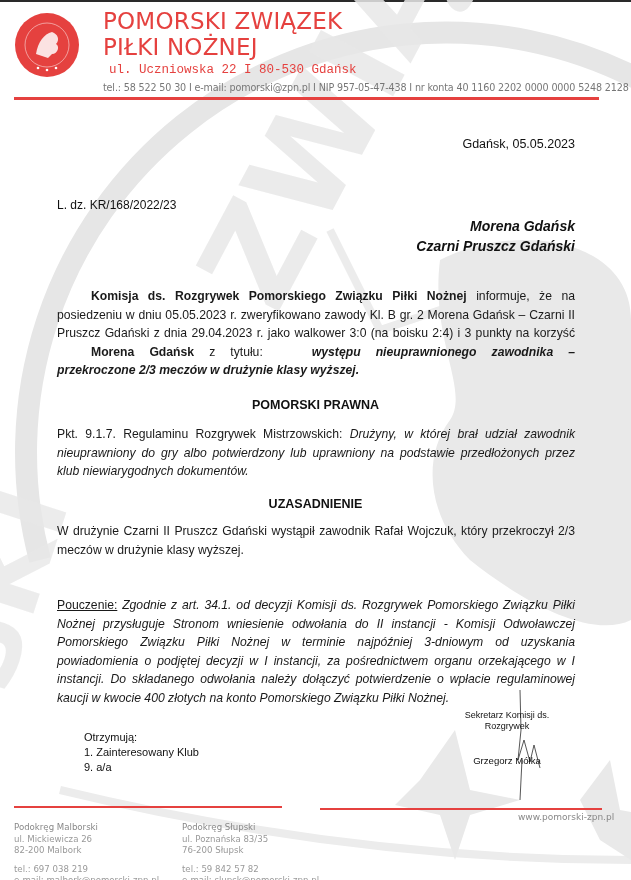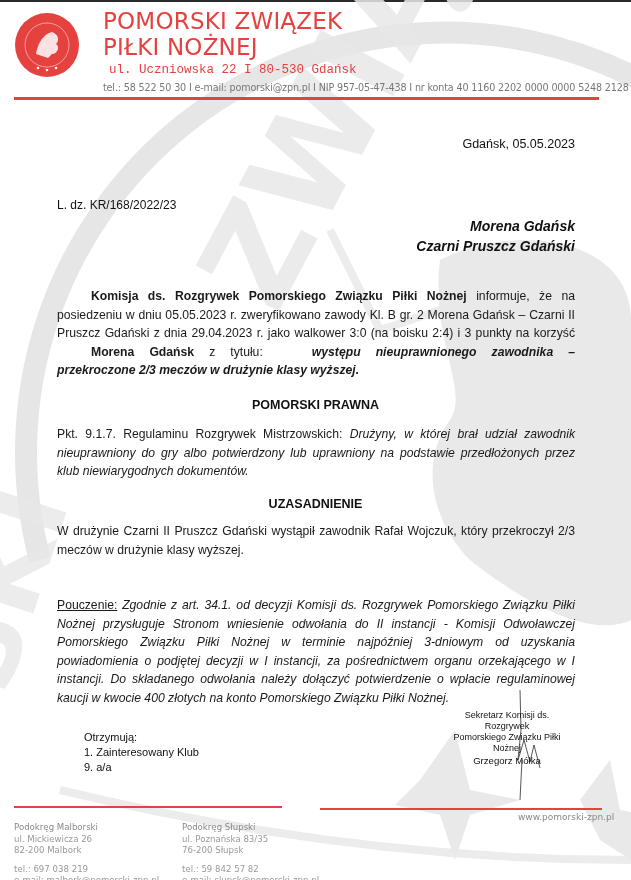--- a/index.html
+++ b/index.html
@@ -105,21 +105,20 @@
 
 <div class="content just" style="top:596px;">
   <span class="underline">Pouczenie:</span><span class="italic"> Zgodnie z art. 34.1. od decyzji Komisji ds. Rozgrywek Pomorskiego Związku Piłki Nożnej przysługuje Stronom wniesienie odwołania do II instancji - Komisji Odwoławczej Pomorskiego Związku Piłki Nożnej w terminie najpóźniej 3-dniowym od uzyskania powiadomienia o podjętej decyzji w I instancji, za pośrednictwem organu orzekającego w I instancji. Do składanego odwołania należy dołączyć potwierdzenie o wpłacie regulaminowej kaucji w kwocie 400 złotych na konto Pomorskiego Związku Piłki Nożnej.</span>
 </div>
 
 <svg class="sig-scribble" width="60" height="110" viewBox="0 0 60 110">
   <path d="M 20 0 L 21 40 L 18 70 L 24 50 L 30 72 L 34 55 L 40 78 M 22 70 L 20 110" fill="none" stroke="#444" stroke-width="0.9"></path>
 </svg>
 <div class="signature">
   <div>Sekretarz Komisji ds. Rozgrywek</div>
-  <div>Pomorskiego Związku Piłki Nożnej</div>
 </div>
 <div class="signer">Grzegorz Mółka</div>
 
 <div class="recv">
   <div>Otrzymują:</div>
   <div>1. Zainteresowany Klub</div>
   <div>9. a/a</div>
 </div>
 
 <div class="footer-line"></div>

